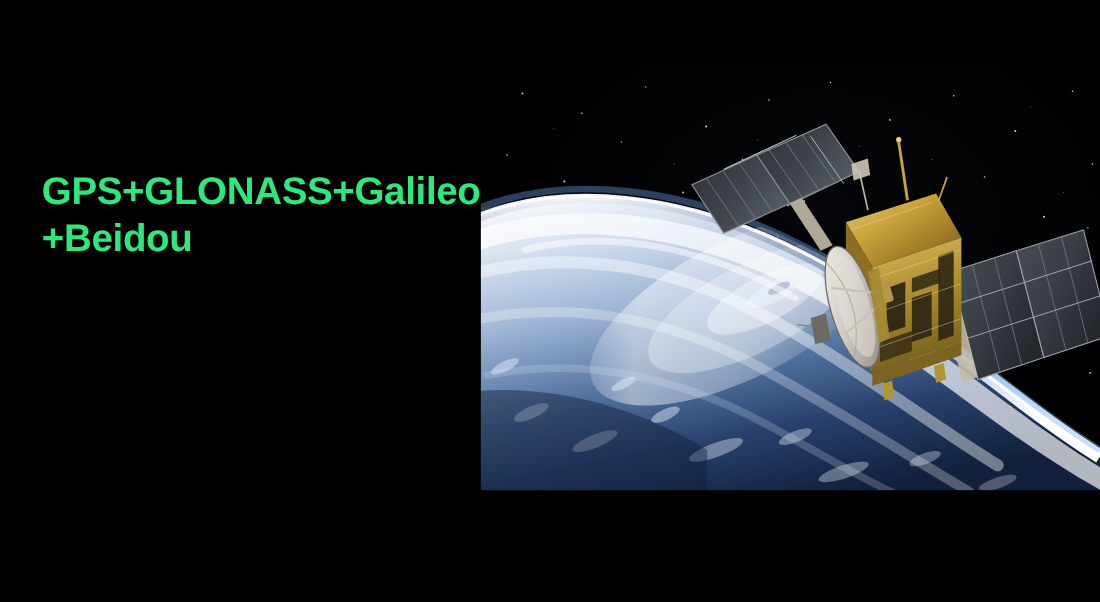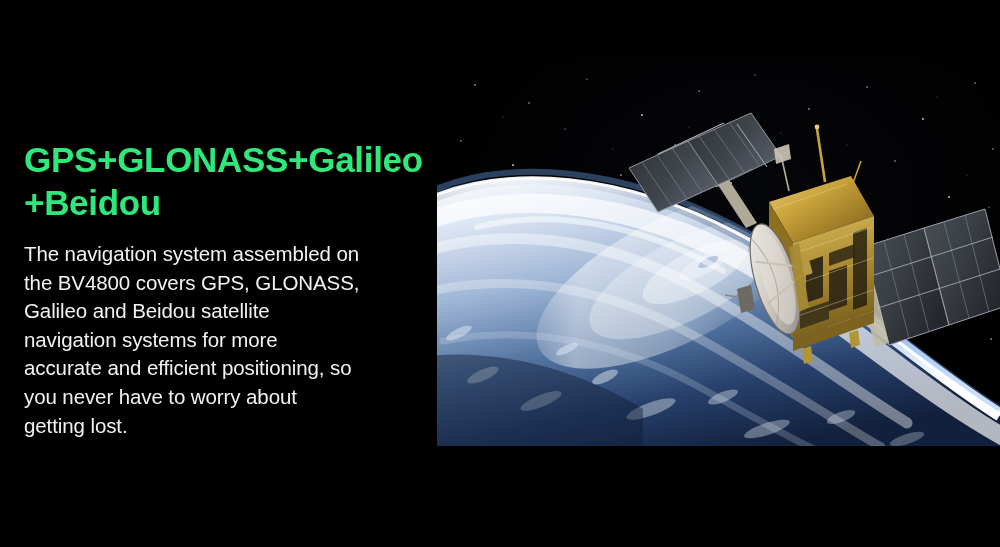--- a/index.html
+++ b/index.html
@@ -25,21 +25,21 @@
 
   
   .text-col {
     position: absolute;
     left: 24px;
     top: 138px;
     width: 392px;
   }
 
   .headline {
-    margin: 0;
+    margin: 14px;
     color: #2fe87c;
     font-size: 35px;
     line-height: 43px;
     font-weight: 700;
     letter-spacing: -0.3px;
     white-space: pre-line;
   }
 
   .body-copy {
     margin: 16px 0 0 0;
@@ -77,27 +77,20 @@
   }
 </style>
 </head>
 <body>
 
 <div class="stage">
 
   <div class="text-col">
     <h2 class="headline">GPS+GLONASS+Galileo
 +Beidou</h2>
-    <p class="body-copy">The navigation system assembled on
-the BV4800 covers GPS, GLONASS,
-Galileo and Beidou satellite
-navigation systems for more
-accurate and efficient positioning, so
-you never have to worry about
-getting lost.</p>
   </div>
 
   <div class="photo">
     <span class="sr-only">Navigation satellite with gold body, silver dish antenna and two dark solar panel wings orbiting above the blue cloud-covered Earth against a black starfield</span>
 
     <svg viewBox="0 0 563 389" xmlns="http://www.w3.org/2000/svg">
       <defs>
 
         <radialGradient id="spaceGrad" cx="55%" cy="35%" r="85%">
           <stop offset="0%" stop-color="#050609"></stop>

